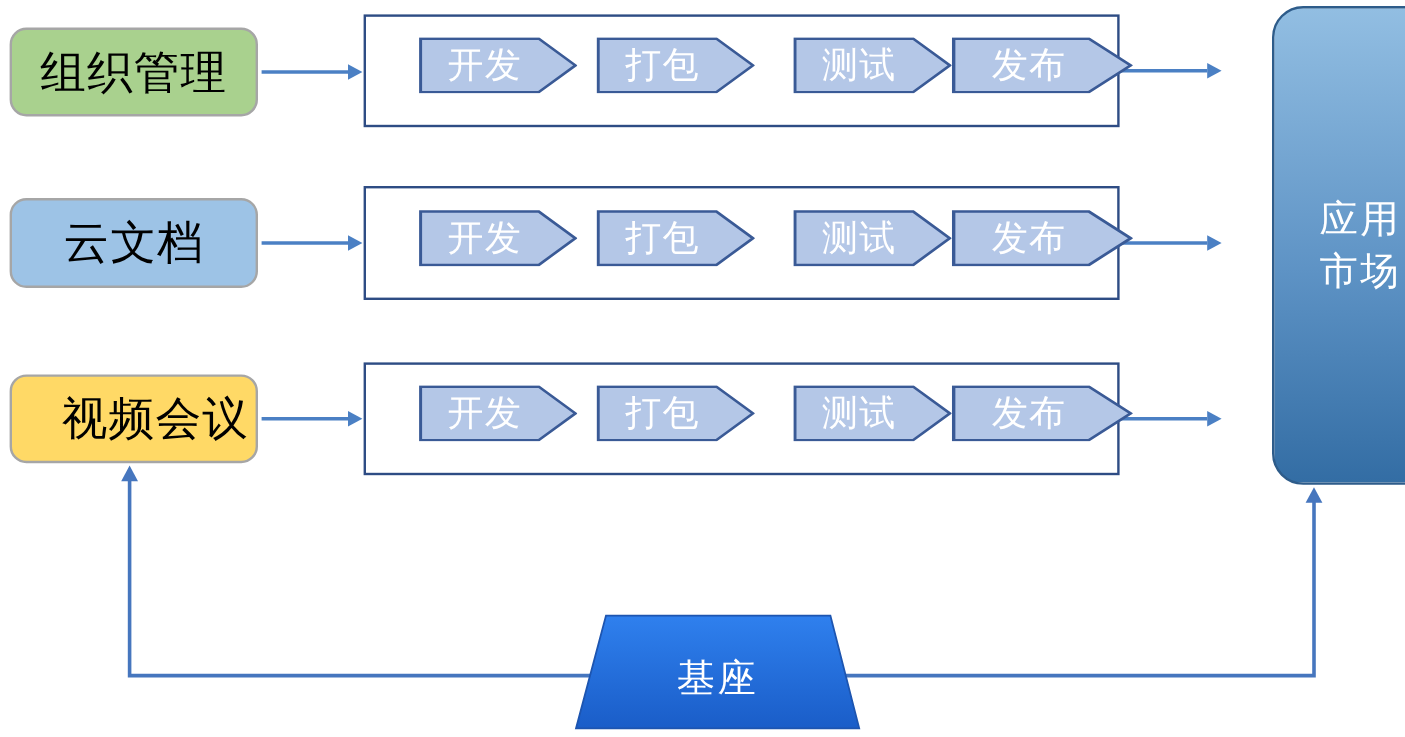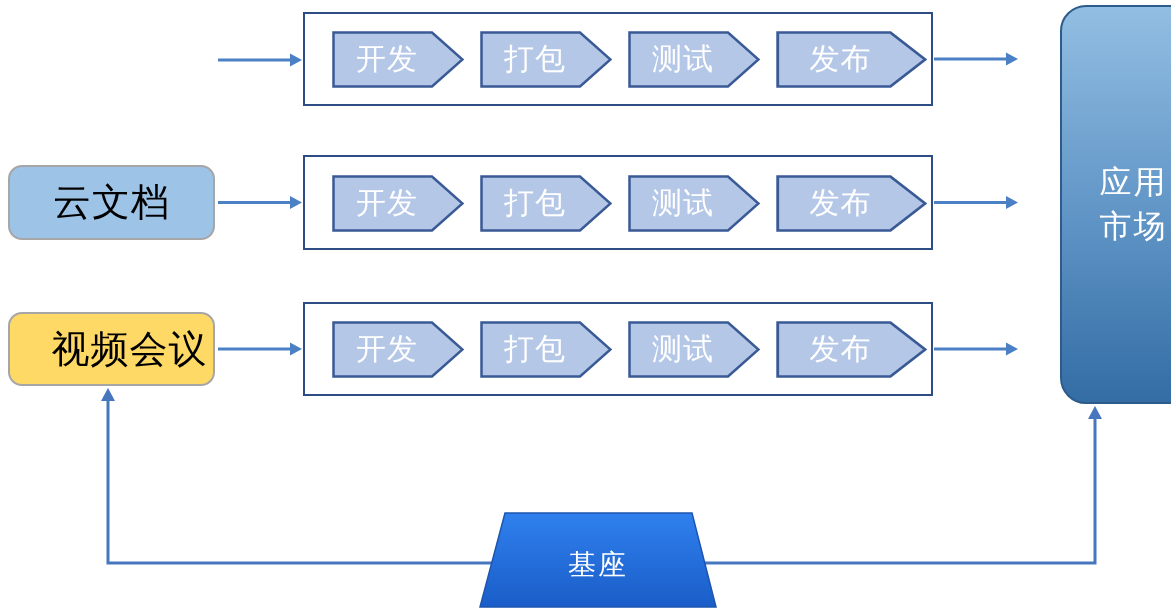--- a/index.html
+++ b/index.html
@@ -21,42 +21,42 @@
   .src2{top:312px;height:74px;background:#FFD966;padding-left:36px;}
   
   .pipe{
     position:absolute;left:303px;width:630px;box-sizing:border-box;
     border:2.5px solid #2E4C84;background:transparent;z-index:2;
   }
   .pipe0{top:12px;height:94px;}
   .pipe1{top:155px;height:95px;}
   .pipe2{top:302px;height:94px;}
   
-  .chev{position:absolute;top:17px;width:132px;height:57px;}
+  .chev{position:absolute;top:17px;width:132px;height:47px;margin-left:17px;}
   .pipe1 .chev{top:17.5px;}
   .chev svg{position:absolute;left:0;top:0;width:100%;height:100%;}
   .chev svg polygon{fill:#B4C7E7;stroke:#3A5A96;stroke-width:2.5;}
   .chev-label{
     position:absolute;inset:0;display:flex;align-items:center;justify-content:center;
     padding-right:22px;color:#fff;font-size:30px;letter-spacing:1px;
   }
-  .cpos0{left:27px;}.cpos1{left:175px;}.cpos2{left:323px;}.cpos3{left:471px;padding-left:19px;}
+  .cpos0{left:27px;}.cpos1{left:175px;}.cpos2{left:339px;}.cpos3{left:471px;padding-left:19px;}
   
   .market{
     position:absolute;left:1020px;top:5px;width:147px;height:399px;box-sizing:border-box;
     border:2px solid #2E5C8A;border-radius:26px;
     background:linear-gradient(180deg,#92BEE2 0%,#5E93C5 55%,#336DA4 100%);
     display:flex;flex-direction:column;align-items:center;justify-content:center;
     color:#fff;font-size:32px;line-height:1.35;z-index:2;letter-spacing:2px;margin-left:40px;
   }
   
   .base-shape{position:absolute;left:470px;top:508px;z-index:3;}
   .base-label{
     position:absolute;left:470px;top:546px;width:256px;text-align:center;
-    color:#fff;font-size:28px;line-height:38px;z-index:4;letter-spacing:2px;
+    color:#fff;font-size:32px;line-height:38px;z-index:4;letter-spacing:2px;
   }
 </style>
 </head>
 <body>
 
 <div class="canvas">
 
   <svg class="connectors" width="1171" height="614" viewBox="0 0 1171 614">
 
     <g stroke="#4B80C4" fill="#4B80C4" stroke-width="3">
@@ -85,20 +85,23 @@
       <polygon points="1006,342.5 1006,355.5 1018,349" stroke="none"></polygon>
     </g>
 
     <g stroke="#4676BE" fill="#4676BE" stroke-width="3">
       <polyline points="108,400 108,563 1095,563 1095,418" fill="none"></polyline>
       <polygon points="101,401 115,401 108,388" stroke="none"></polygon>
       <polygon points="1088,419 1102,419 1095,406" stroke="none"></polygon>
     </g>
   </svg>
 
+  <div class="src src0">
+    <span>组织管理</span>
+  </div>
   <div class="src src1">
     <span>云文档</span>
   </div>
   <div class="src src2">
     <span>视频会议</span>
   </div>
 
   <div class="pipe pipe0">
     <div class="chev cpos0">
       <svg viewBox="0 0 132 57" preserveAspectRatio="none">

